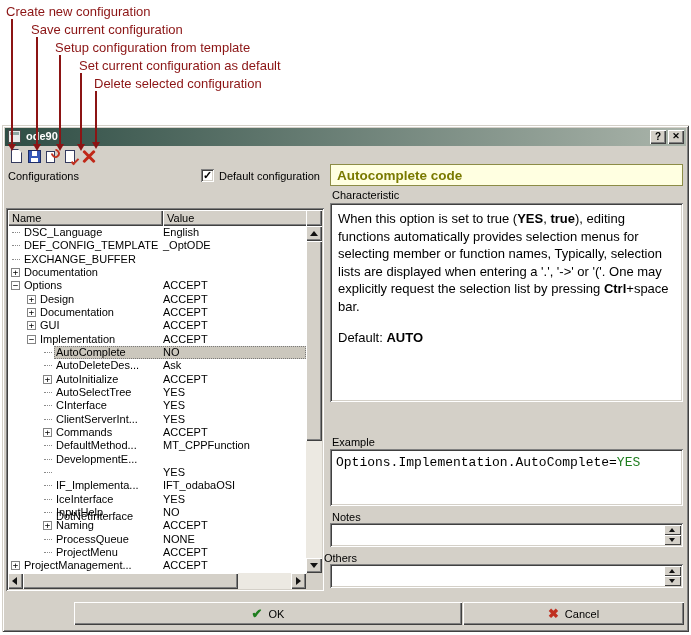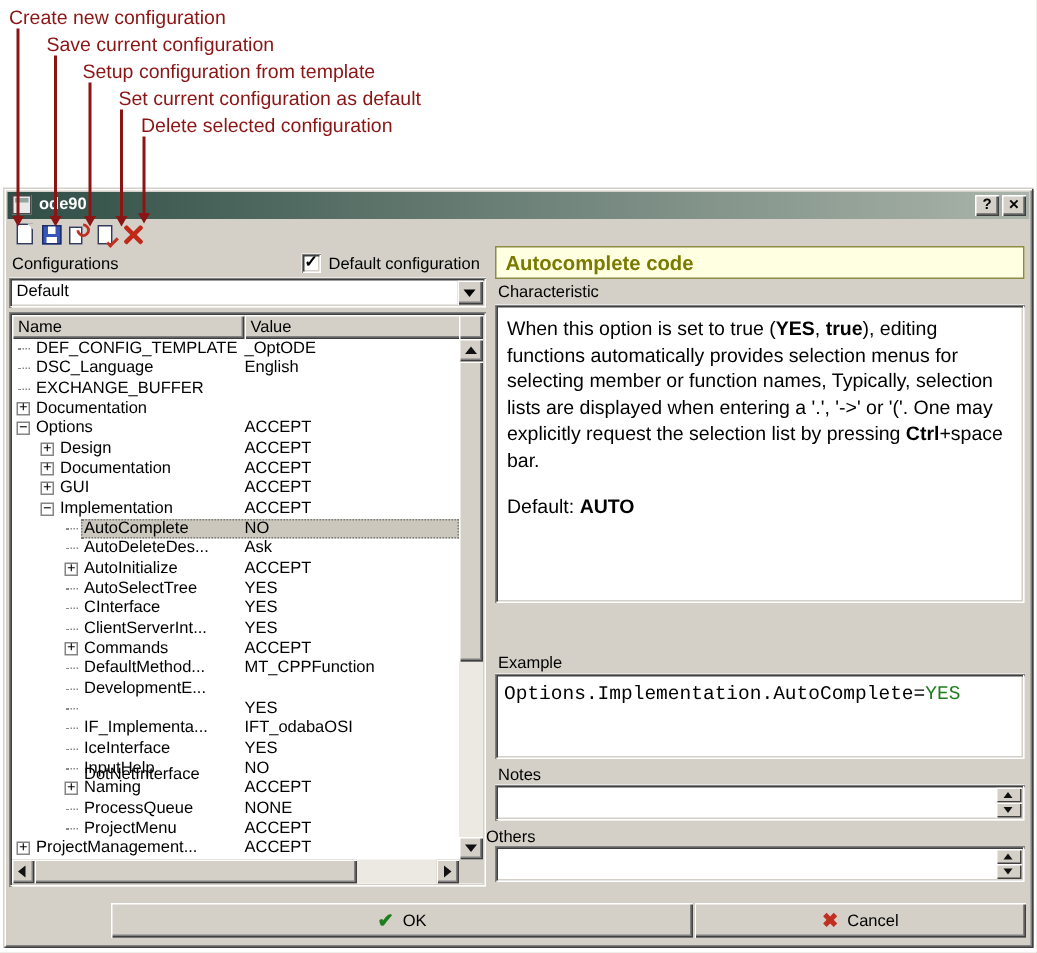--- a/index.html
+++ b/index.html
@@ -165,43 +165,37 @@
     </div>
     <div class="tool" style="left:78px;">
       <span class="xbar xr"></span>
       <span class="xbar xl"></span>
     </div>
 
     <span class="lbl" style="left:6px; top:45px;">Configurations</span>
     <span class="checkbox-box sunken">✓</span>
     <span class="lbl" style="left:217px; top:45px;">Default configuration</span>
 
-    <div class="combo sunken">
-      <span class="combo-text">Default</span>
-      <span class="combo-btn raised">
-        <span class="tri"></span>
-      </span>
-    </div>
 
     <div class="listbox sunken">
       <div class="lb-inner">
         <span class="hcell hc-name raised">Name</span>
         <span class="hcell hc-value raised">Value</span>
         <span class="hcell hc-fill raised"></span>
 
         <div class="tree-rows">
             <div class="trow">
               <span class="dash" style="left: 4px;"></span>
+              <span class="tname" style="left: 16px;">DSC_Language</span>
+              <span class="tval">English</span>
+            </div>
+            <div class="trow">
+              <span class="dash" style="left: 4px;"></span>
               <span class="tname" style="left: 16px;">DEF_CONFIG_TEMPLATE</span>
               <span class="tval">_OptODE</span>
-            </div>
-            <div class="trow">
-              <span class="dash" style="left: 4px;"></span>
-              <span class="tname" style="left: 16px;">DSC_Language</span>
-              <span class="tval">English</span>
             </div>
             <div class="trow">
               <span class="dash" style="left: 4px;"></span>
               <span class="tname" style="left: 16px;">EXCHANGE_BUFFER</span>
               <span class="tval"></span>
             </div>
             <div class="trow">
               <span class="toggle" style="left: 3px;">+</span>
               <span class="tname" style="left: 16px;">Documentation</span>
               <span class="tval"></span>

